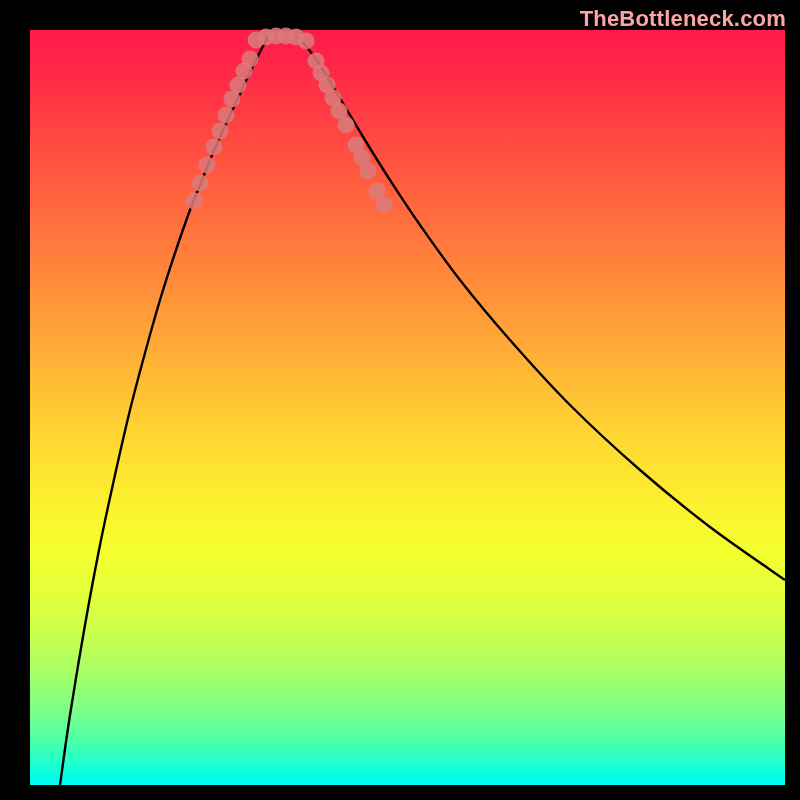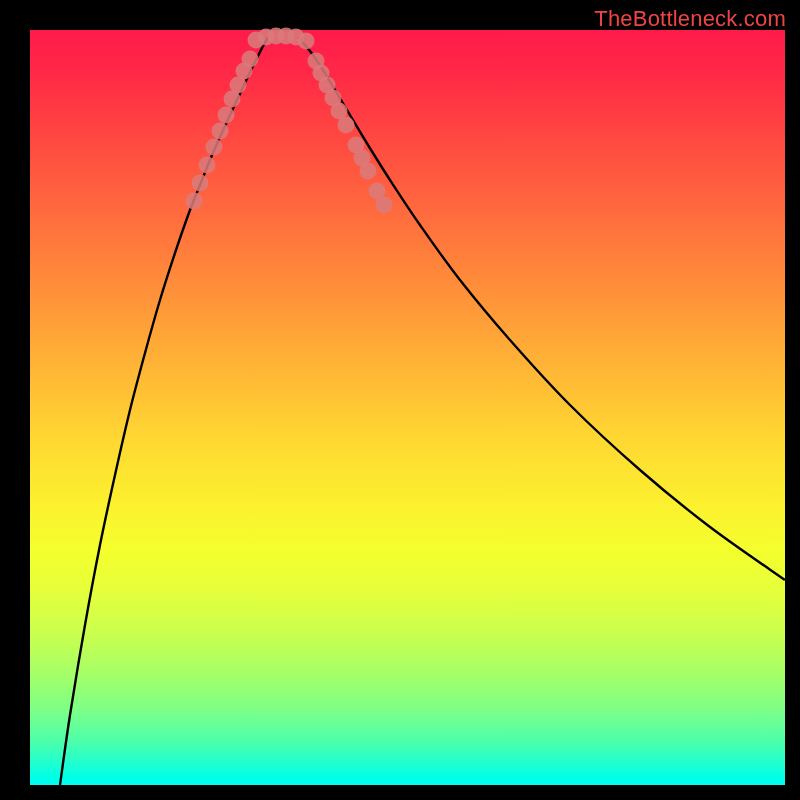--- a/index.html
+++ b/index.html
@@ -40,23 +40,23 @@
       #4fffa8 94%,
       #22ffce 97%,
       #00ffe7 99%,
       #00fff2 100%
     );
   }
   .watermark {
     position: absolute;
     top: 6px;
     right: 14px;
-    color: #ef4444;
+    color: #fca5a5;
     font-size: 22px;
-    font-weight: 400;
+    font-weight: 700;
     letter-spacing: 0.2px;
     user-select: none;
   }
   svg.curves {
     position: absolute;
     left: 0;
     top: 0;
     width: 755px;
     height: 755px;
     overflow: visible;

